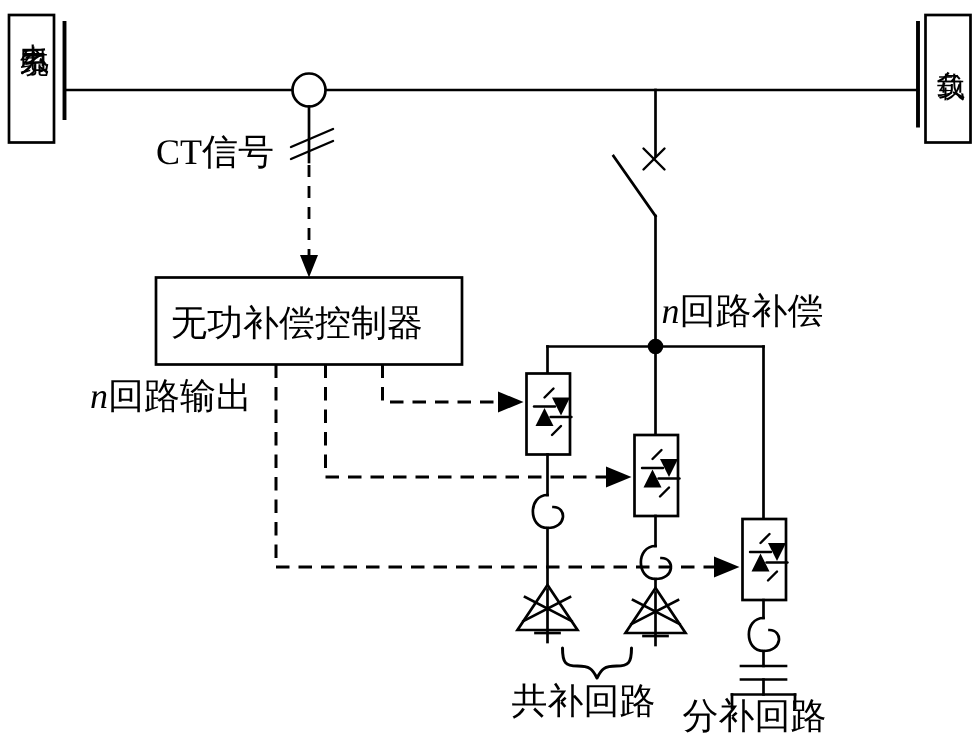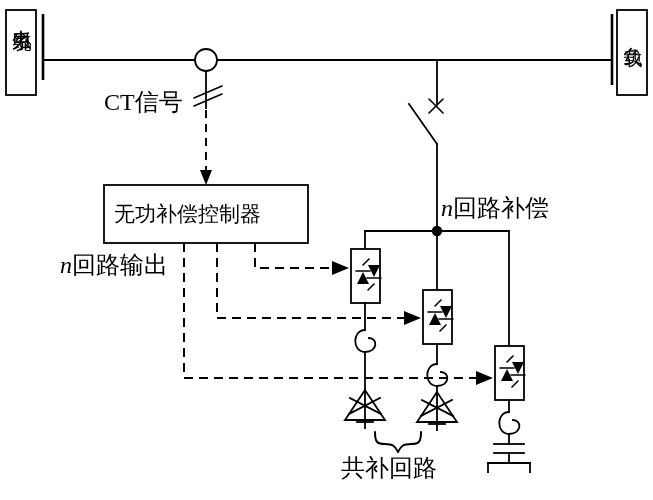--- a/index.html
+++ b/index.html
@@ -94,21 +94,21 @@
     text-orientation: upright;
     font-size: 19px;
     line-height: 1.04;
     letter-spacing: 1px;
   }
   .ital-n {
     font-style: italic;
     font-family: "Liberation Serif", "DejaVu Serif", serif;
   }
   .ctrl-title {
-    font-size: 21px;
+    font-size: 24px;
   }
 </style>
 </head>
 <body>
 
 <div id="diagram-root">
 
   <svg id="circuit" viewBox="0 0 653 500">
 
     <g>
@@ -249,14 +249,15 @@
   <div class="label label-cn" style="left:60px; top:253px;">
     <span class="ital-n">n</span><span>回路输出</span>
   </div>
 
   <div class="label label-cn" style="left:441px; top:196px;">
     <span class="ital-n">n</span><span>回路补偿</span>
   </div>
 
   <div class="label label-cn" style="left:341px; top:458px;font-family:Liberation Mono, monospace;">共补回路</div>
 
+  <div class="label label-cn" style="left:455px; top:466px;">分补回路</div>
 
 </div>
 
 </body></html>

